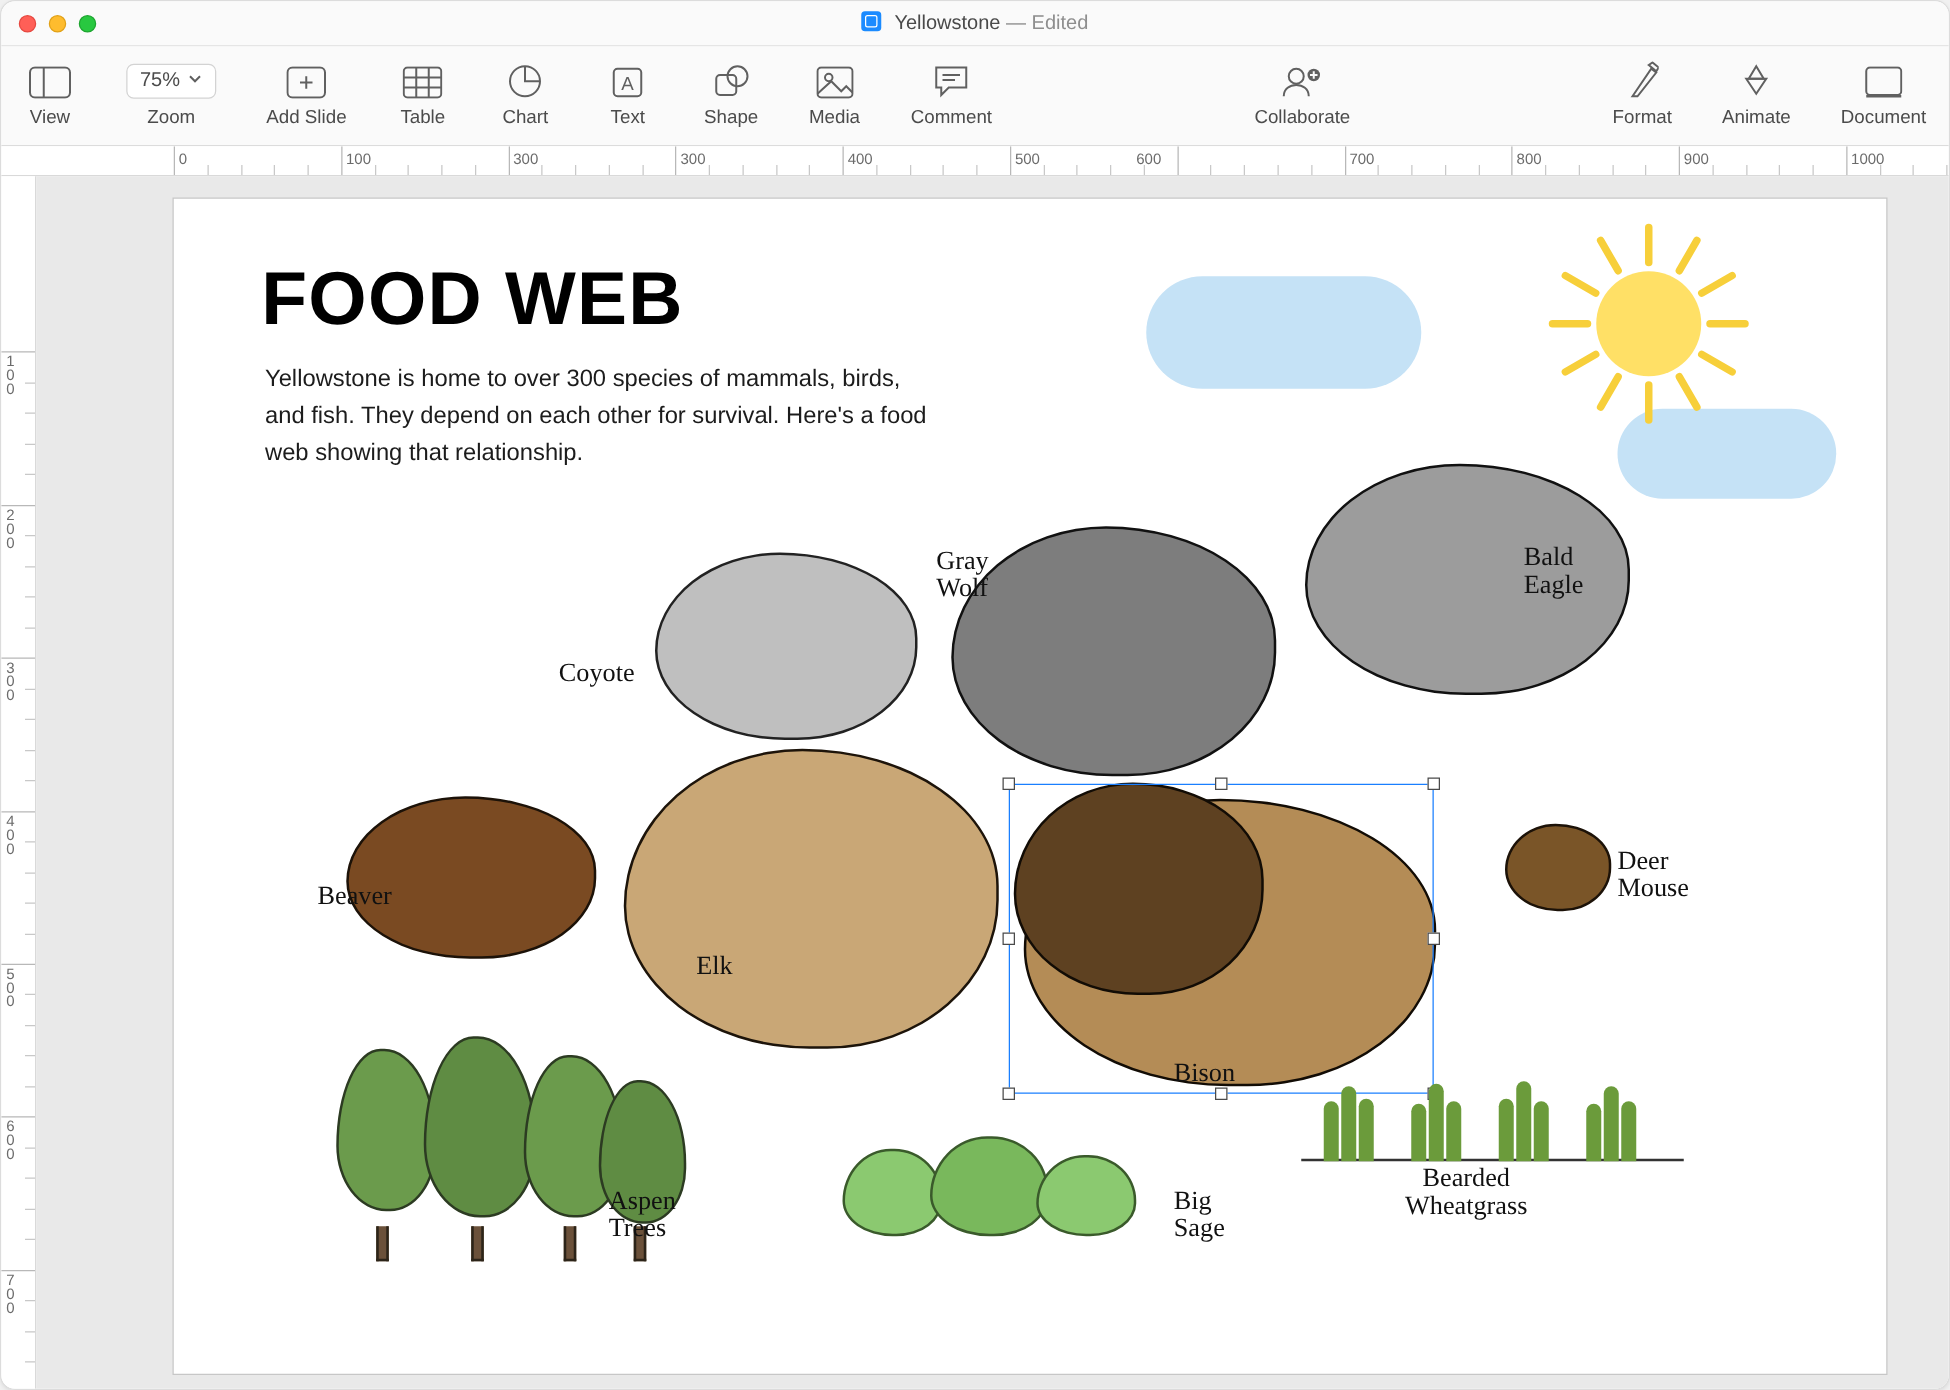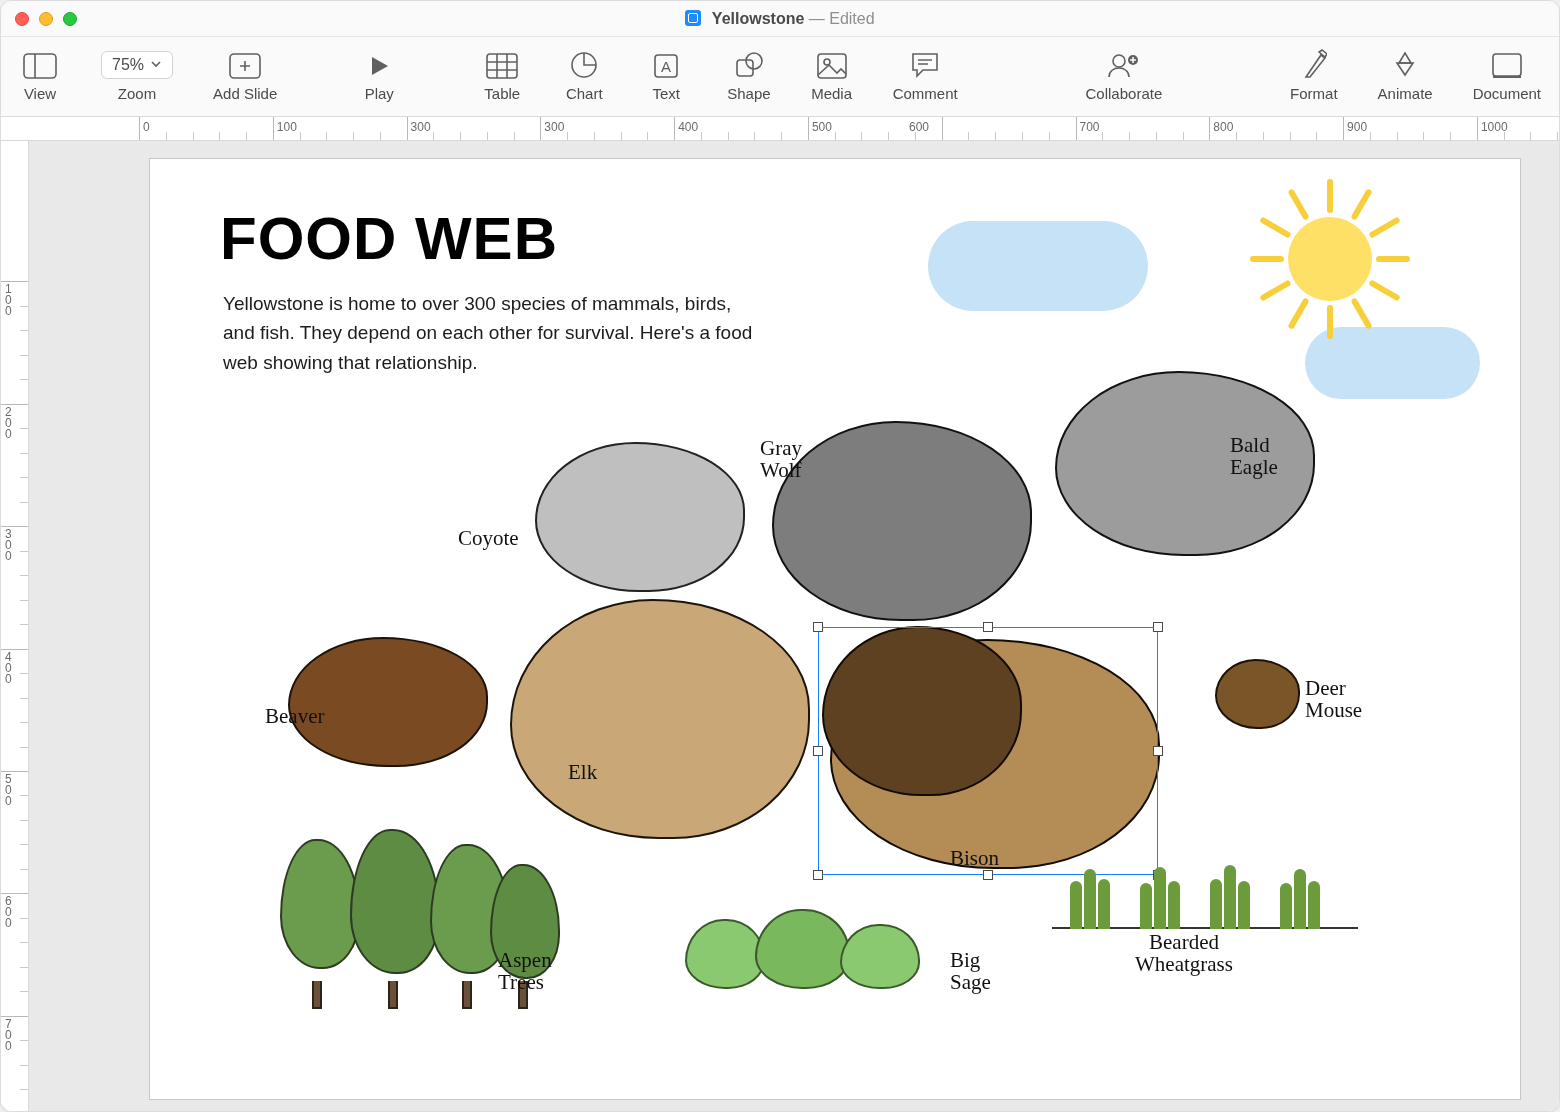--- a/index.html
+++ b/index.html
@@ -6,21 +6,21 @@
   html, body { width: 1560px; height: 1112px; font-family: -apple-system, "Helvetica Neue", Arial, sans-serif; background:#f0f0f0; }
   .window { width: 1560px; height: 1112px; background: #fff; border-radius: 12px; overflow: hidden; border:1px solid #dcdcdc; position:relative; box-shadow:0 1px 3px rgba(0,0,0,.08);}
   
   .titlebar { height: 36px; background:#fafafa; display:flex; align-items:center; padding:0 14px; position:relative; border-bottom:1px solid #e5e5e5;}
   .traffic { display:flex; gap:10px; align-items:center;}
   .tl { width:14px; height:14px; border-radius:50%; }
   .tl.red{background:#ff5f57;border:1px solid #e64840;}
   .tl.yellow{background:#febc2e;border:1px solid #e1a117;}
   .tl.green{background:#28c840;border:1px solid #1da52f;}
   .title-center { position:absolute; left:0; right:0; text-align:center; font-size:16px; color:#3c3c3c;}
-  .title-center .doc { font-weight:700; color:#4a4a4a;}
+  .title-center .doc { font-weight:400; color:#4a4a4a;}
   .title-center .edited { color:#8e8e8e;}
   .keynote-icon{display:inline-block;width:16px;height:16px;background:#1b8bff;border-radius:3px;vertical-align:-2px;margin-right:6px;position:relative;}
   .keynote-icon::after{content:"";position:absolute;left:3px;right:3px;top:3px;bottom:3px;border:1.5px solid #fff;border-radius:2px;}
   
   .toolbar { height:80px; background:#fafafa; display:flex; align-items:flex-start; padding:6px 10px 0 10px; gap:0; border-bottom:1px solid #dcdcdc;}
   .tgroup { display:flex; gap:24px; }
   .tbtn { display:flex; flex-direction:column; align-items:center; gap:6px; min-width:58px; font-size:15px; color:#4b4b4b; cursor:default; user-select:none; padding:0 8px;}
   .tbtn .ico { height:36px; display:flex; align-items:flex-end; justify-content:center;}
   .tbtn svg { stroke:#606060; fill:none; stroke-width:1.6;}
   .zoom-pill{display:flex;align-items:center;gap:6px;border:1px solid #d3d3d3;border-radius:6px;padding:4px 10px;background:#fff;font-size:16px;color:#4b4b4b;}
@@ -30,21 +30,21 @@
   .ruler-h{height:24px;background:#fff;position:relative;border-bottom:1px solid #d9d9d9;font-size:11px;color:#6b6b6b;overflow:hidden;}
   .ruler-h .tick-major{position:absolute;top:0;width:1px;height:100%;background:#b8b8b8;}
   .ruler-h .tick-minor{position:absolute;bottom:0;width:1px;height:8px;background:#c8c8c8;}
   .ruler-h .rl{position:absolute;top:3px;font-size:12px;color:#6b6b6b;}
   .ruler-v{position:absolute;left:0;top:140px;bottom:0;width:28px;background:#fff;border-right:1px solid #d9d9d9;font-size:11px;color:#6b6b6b;}
   .ruler-v .tick-major{position:absolute;left:0;height:1px;width:100%;background:#b8b8b8;}
   .ruler-v .tick-minor{position:absolute;right:0;height:1px;width:8px;background:#c8c8c8;}
   .ruler-v .rl{position:absolute;left:4px;font-size:12px;line-height:1;color:#6b6b6b;}
   
   .stage{position:absolute;left:28px;right:0;top:140px;bottom:0;background:#e9e9e9;}
-  .canvas{position:absolute;left:110px;top:18px;width:1370px;height:940px;background:#fff;box-shadow:0 0 0 1px #c7c7c7;margin-left:11px;}
+  .canvas{position:absolute;left:110px;top:18px;width:1370px;height:940px;background:#fff;box-shadow:0 0 0 1px #c7c7c7;}
   .slide-title{position:absolute;left:70px;top:45px;font-size:60px;font-weight:800;letter-spacing:1px;font-family:Futura,"Avenir Next","Helvetica Neue",Arial,sans-serif;}
   .slide-body{position:absolute;left:73px;top:130px;width:530px;font-size:19px;line-height:1.55;color:#1c1c1c;font-family:"Avenir Next","Helvetica Neue",Arial,sans-serif;}
   .animal-label{position:absolute;font-family:"Bradley Hand","Comic Sans MS",cursive;font-size:21px;color:#111;line-height:1.05;}
   .animal-img{position:absolute;}
   
   .sel{position:absolute;border:1.5px solid #1a7fff;}
   .handle{position:absolute;width:10px;height:10px;background:#fff;border:1.5px solid #4a4a4a;}
   .h-nw{left:-6px;top:-6px;} .h-n{left:calc(50% - 5px);top:-6px;} .h-ne{right:-6px;top:-6px;}
   .h-w{left:-6px;top:calc(50% - 5px);} .h-e{right:-6px;top:calc(50% - 5px);}
   .h-sw{left:-6px;bottom:-6px;} .h-s{left:calc(50% - 5px);bottom:-6px;} .h-se{right:-6px;bottom:-6px;}
@@ -106,28 +106,20 @@
       </div>
       <div class="tbtn">
         <div class="ico">
           <svg width="32" height="26">
               <rect x="1" y="1" width="30" height="24" rx="4"></rect>
               <line x1="16" y1="8" x2="16" y2="18"></line>
               <line x1="11" y1="13" x2="21" y2="13"></line>
             </svg>
         </div>
         <span>Add Slide</span>
-      </div>
-      <div class="tbtn" style="min-width:140px">
-        <div class="ico">
-          <svg width="26" height="26">
-              <polygon points="6,4 22,13 6,22" fill="#606060" stroke="none"></polygon>
-            </svg>
-        </div>
-        <span>Play</span>
       </div>
       <div class="tbtn">
         <div class="ico">
           <svg width="32" height="26">
               <rect x="1" y="1" width="30" height="24" rx="3"></rect>
               <line x1="1" y1="9" x2="31" y2="9"></line>
               <line x1="1" y1="17" x2="31" y2="17"></line>
               <line x1="11" y1="1" x2="11" y2="25"></line>
               <line x1="21" y1="1" x2="21" y2="25"></line>
             </svg>

